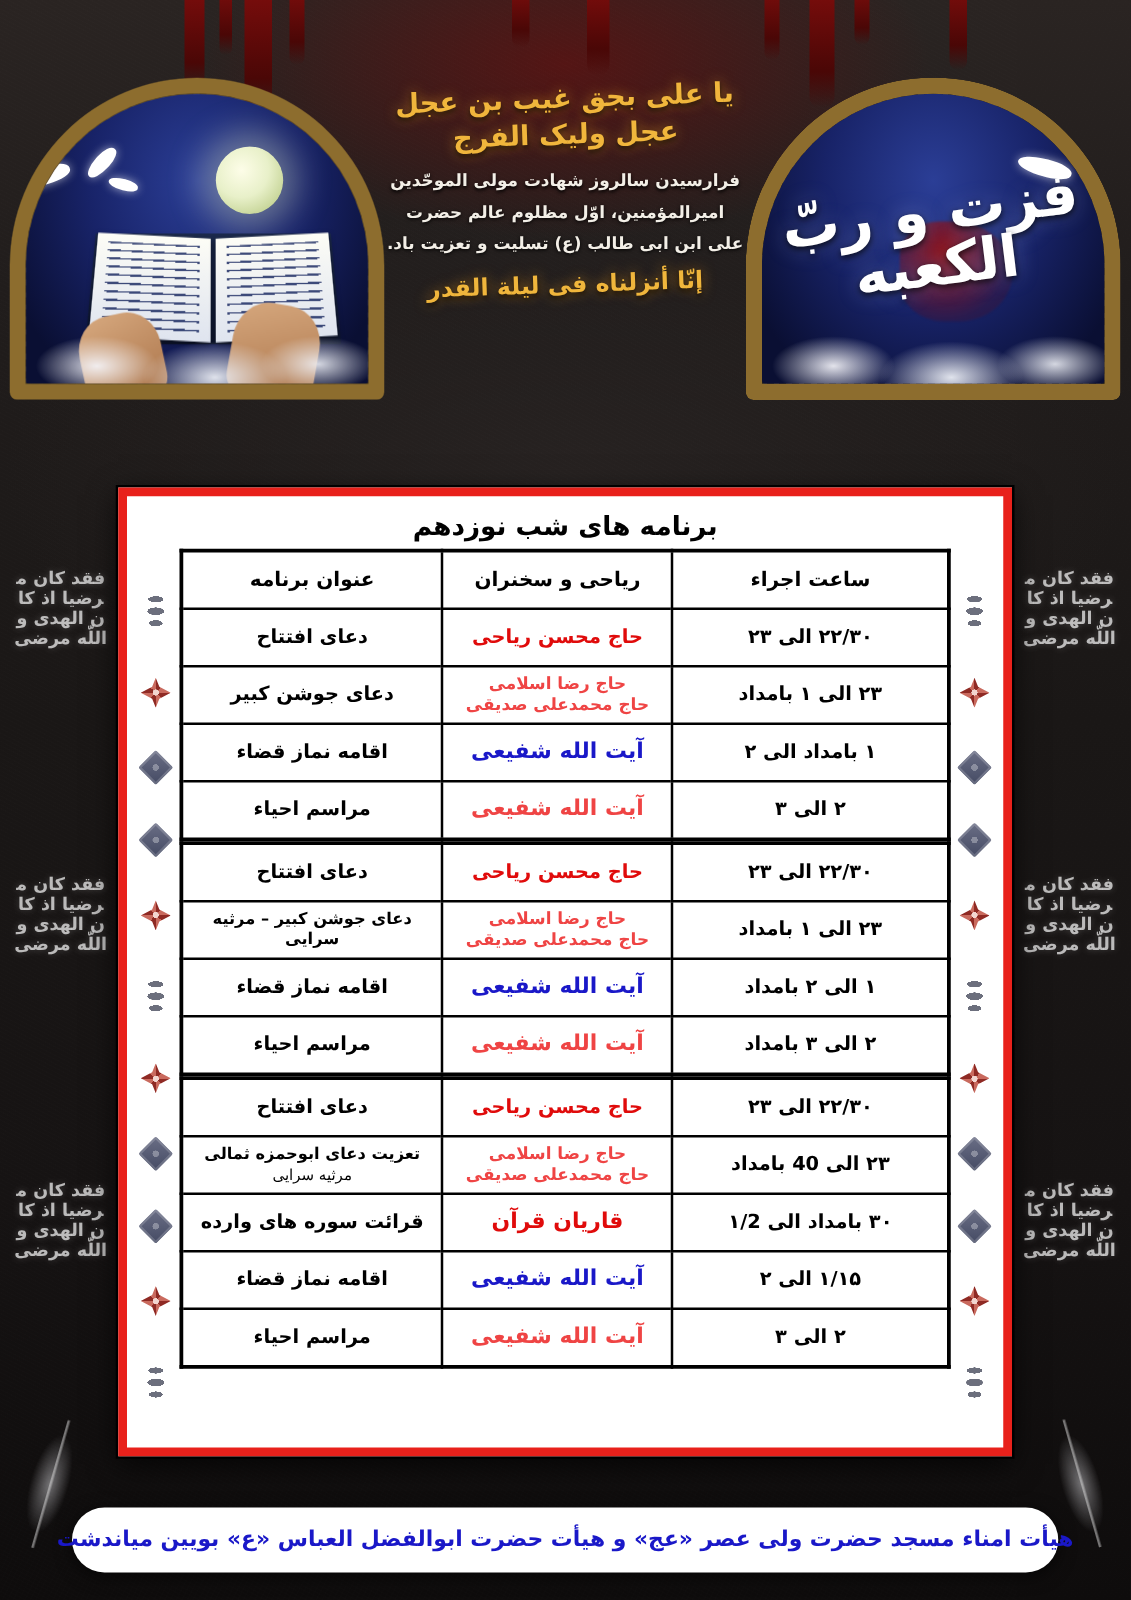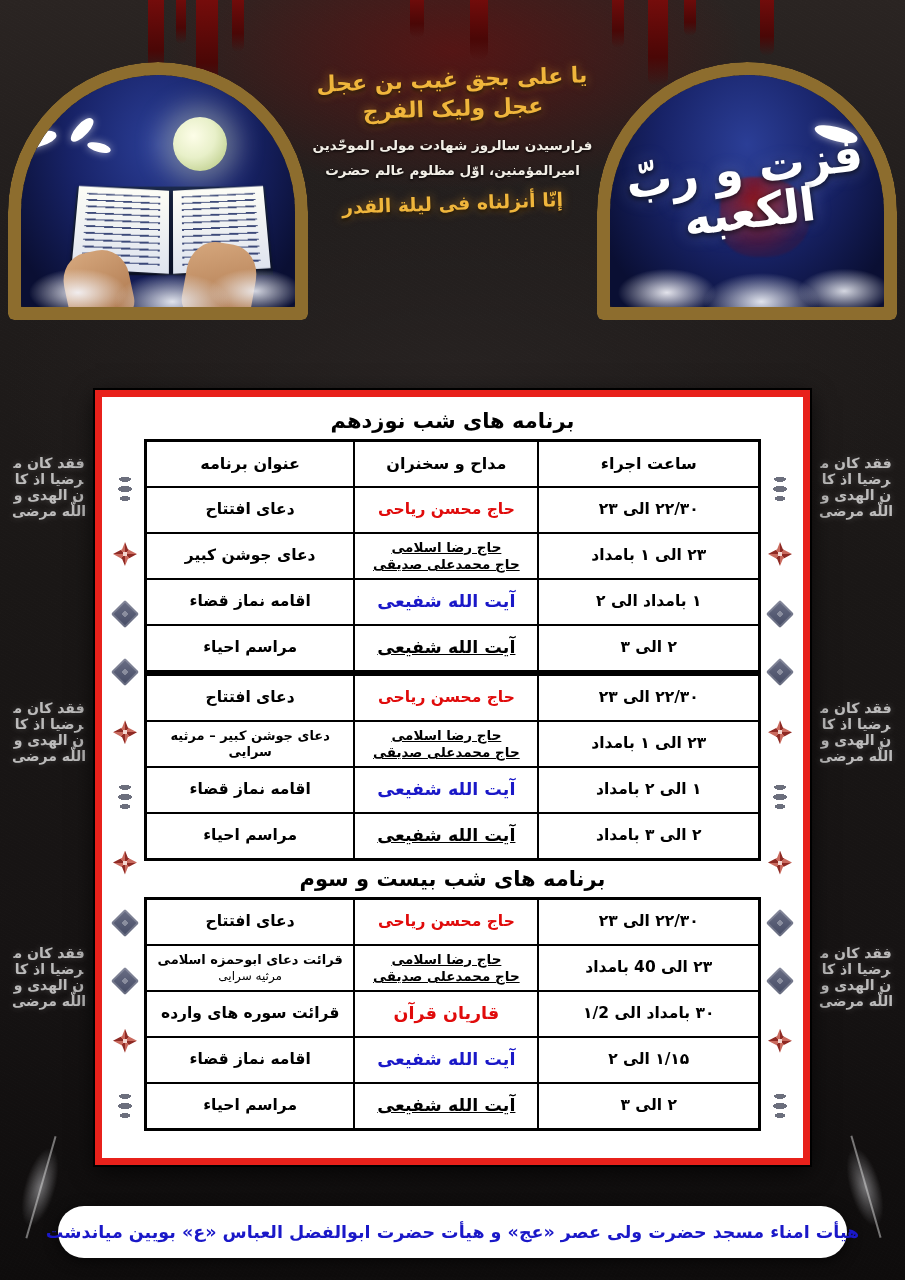--- a/index.html
+++ b/index.html
@@ -159,21 +159,21 @@
   }
   table.prog th{font-size:16px;height:36px;}
   table.prog td{font-size:15.5px;height:36px;}
   col.c-title{width:34%;}
   col.c-person{width:30%;}
   col.c-time{width:36%;}
 
   td.person{font-size:15px;}
   td.person .nm{display:block;}
   .c-red{color:#e00b0b;}
-  .c-green{color:#000000;text-decoration:underline;}
+  .c-green{color:#ef4444;}
   .c-blue{color:#1a18c8;}
   .nm.sm{font-size:13.5px;line-height:1.28;}
   .nm.big{font-size:17.5px;}
   td.time{font-size:17px;letter-spacing:-.2px;border-radius:14px;}
   td.title .sub{display:block;font-size:12px;font-weight:400;}
   td.title.small{font-size:13px;}
 
   
   .footer{
     position:absolute;left:58px;right:58px;bottom:22px;height:52px;
@@ -242,20 +242,21 @@
         <div class="cloud"></div>
       </div>
       <div class="frameband"></div>
     </div>
 
     <div class="center-head">
       <div class="calli-gold">یا علی بجق غیب بن عجل عجل ولیک الفرج</div>
       <div class="head-body">
         <div>فرارسیدن سالروز شهادت مولی الموحّدین</div>
         <div>امیرالمؤمنین، اوّل مظلوم عالم حضرت</div>
+        <div>علی ابن ابی طالب (ع) تسلیت و تعزیت باد.</div>
       </div>
       <div class="calli-gold small" style="margin-top:8px;">إنّا أنزلناه فی لیلة القدر</div>
     </div>
   </div>
 
 
   <div class="side-call" style="left:10px;top:455px;height:205px;">فقد کان مرضیا اذ کان الهدی و اللّه مرضی</div>
   <div class="side-call" style="left:10px;top:700px;height:205px;">فقد کان مرضیا اذ کان الهدی و اللّه مرضی</div>
   <div class="side-call" style="left:10px;top:945px;height:205px;">فقد کان مرضیا اذ کان الهدی و اللّه مرضی</div>
   <div class="side-call" style="right:10px;top:455px;height:205px;">فقد کان مرضیا اذ کان الهدی و اللّه مرضی</div>
@@ -296,21 +297,21 @@
             <div class="sec-title">برنامه های شب نوزدهم</div>
             <table class="prog">
               <colgroup>
                 <col class="c-time">
                 <col class="c-person">
                 <col class="c-title">
               </colgroup>
               <thead>
                 <tr>
                   <th>ساعت اجراء</th>
-                  <th>مداح و سخنران</th>
+                  <th>ریاحی و سخنران</th>
                   <th>عنوان برنامه</th>
                 </tr>
               </thead>
               <tbody>
                 <tr>
                   <td class="time">۲۲/۳۰ الی ۲۳</td>
                   <td class="person">
                     <span class="nm c-red">حاج محسن ریاحی</span>
                   </td>
                   <td class="title"><span>دعای افتتاح</span></td>
@@ -374,42 +375,41 @@
                   <td class="time">۲   الی  ۳ بامداد</td>
                   <td class="person">
                     <span class="nm c-green big">آیت الله شفیعی</span>
                   </td>
                   <td class="title"><span>مراسم احیاء</span></td>
                 </tr>
               </tbody>
             </table>
           </div>
           <div class="section">
-            <div class="sec-title">برنامه های شب بیست و سوم</div>
             <table class="prog">
               <colgroup>
                 <col class="c-time">
                 <col class="c-person">
                 <col class="c-title">
               </colgroup>
               <tbody>
                 <tr>
                   <td class="time">۲۲/۳۰  الی ۲۳</td>
                   <td class="person">
                     <span class="nm c-red">حاج محسن ریاحی</span>
                   </td>
                   <td class="title"><span>دعای افتتاح</span></td>
                 </tr>
                 <tr>
                   <td class="time">۲۳ الی 40 بامداد</td>
                   <td class="person">
                     <span class="nm c-green sm">حاج رضا اسلامی</span>
                     <span class="nm c-green sm">حاج محمدعلی صدیقی</span>
                   </td>
-                  <td class="title small"><span>قرائت دعای ابوحمزه اسلامی</span><span class="sub">مرثیه سرایی</span></td>
+                  <td class="title small"><span>تعزیت دعای ابوحمزه ثمالی</span><span class="sub">مرثیه سرایی</span></td>
                 </tr>
                 <tr>
                   <td class="time">۳۰ بامداد الی ۱/2</td>
                   <td class="person">
                     <span class="nm c-red big">قاریان قرآن</span>
                   </td>
                   <td class="title"><span>قرائت سوره های وارده</span></td>
                 </tr>
                 <tr>
                   <td class="time">۱/۱۵ الی  ۲</td>

